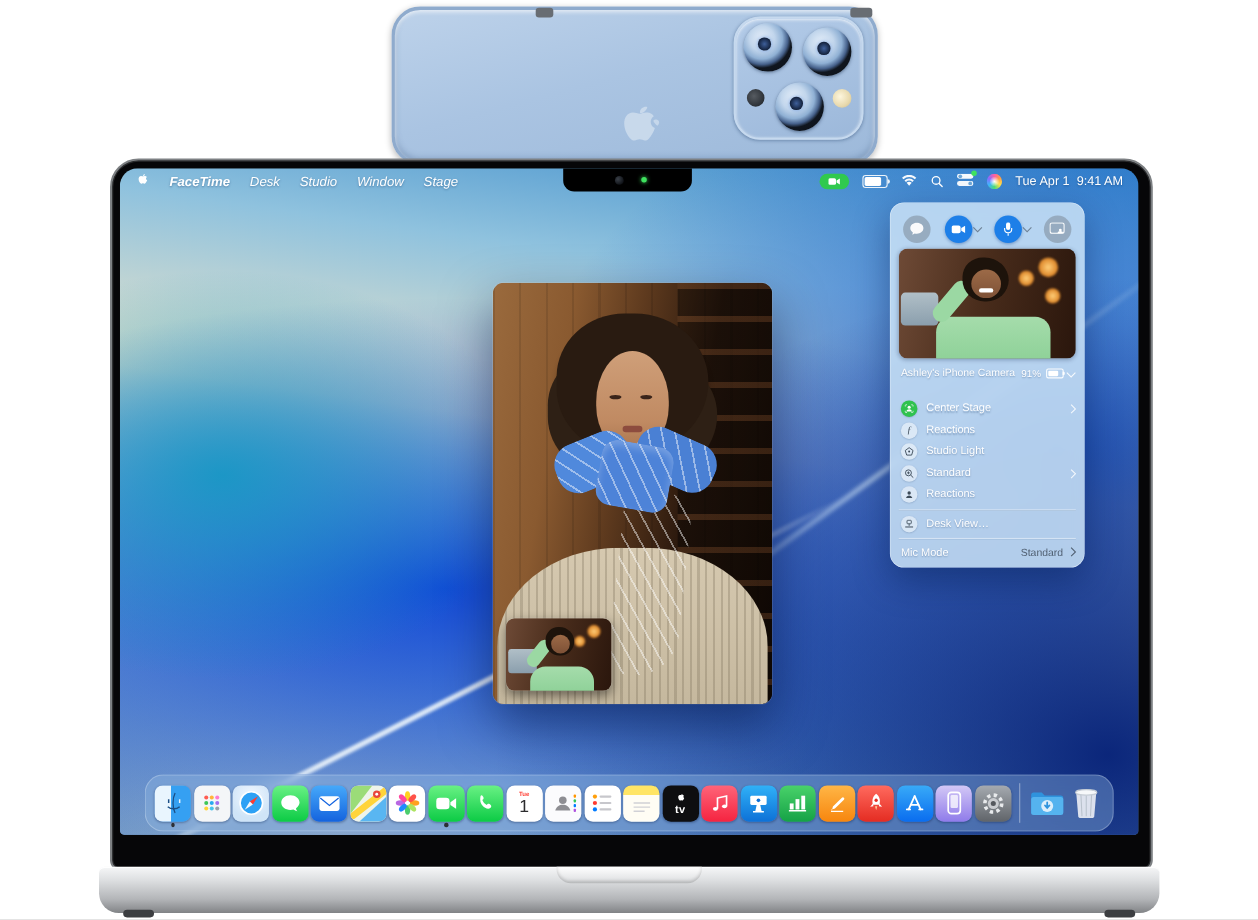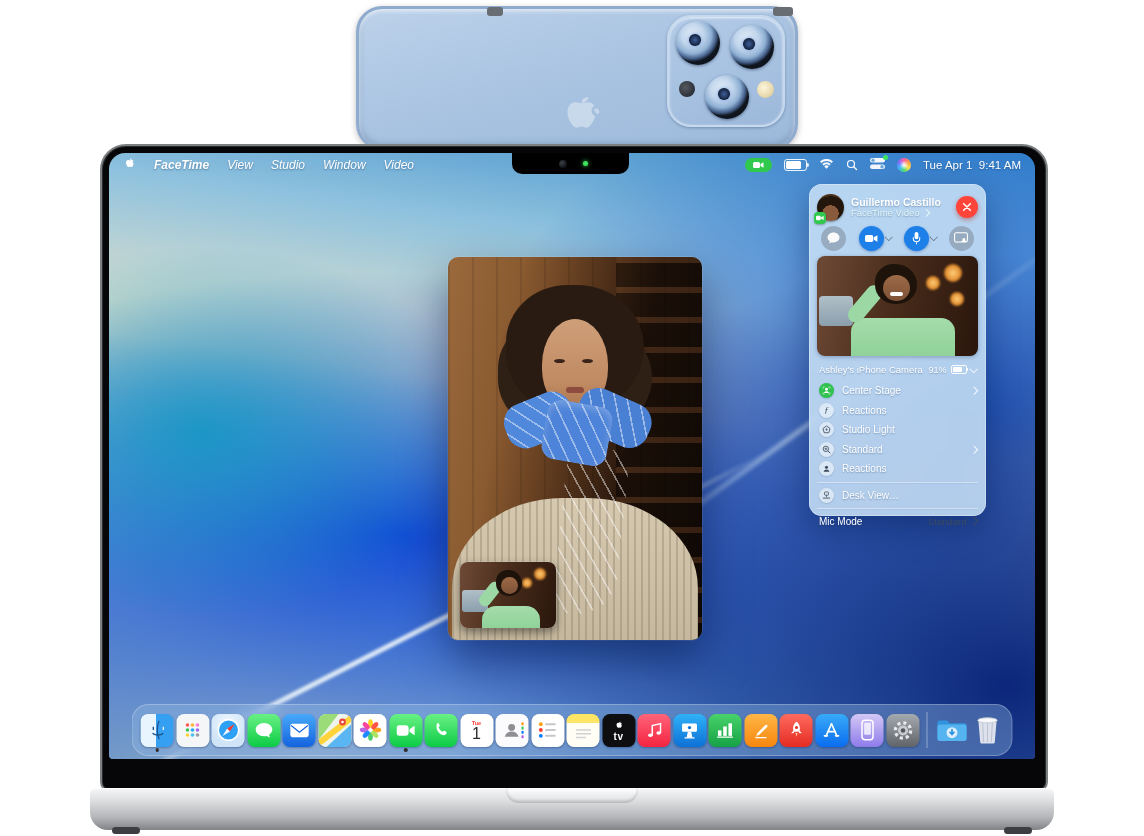--- a/index.html
+++ b/index.html
@@ -119,21 +119,21 @@
   .controls{display:flex;align-items:center;justify-content:space-between;height:32px;padding:0 4px;}
   .ctl{display:flex;align-items:center;gap:2px;}
   .ctl-btn{width:25px;height:25px;border-radius:50%;display:flex;align-items:center;justify-content:center;}
   .ctl-gray{background:rgba(125,138,152,.55);}
   .ctl-blue{background:#1d7fe8;box-shadow:0 1px 3px rgba(10,60,140,.4);}
   .chev{display:inline-block;width:4.5px;height:4.5px;border-right:1.4px solid rgba(255,255,255,.95);border-bottom:1.4px solid rgba(255,255,255,.95);}
   .chev-down{transform:rotate(45deg);margin-top:-2px;}
   .chev-right{transform:rotate(-45deg);}
   .chev-dim{border-color:rgba(70,85,100,.65);}
   .preview{position:relative;height:100px;border-radius:8px;overflow:hidden;margin:2px 0 6px 0;box-shadow:0 1px 4px rgba(0,20,60,.3);}
-  .src-row{display:flex;align-items:center;justify-content:space-between;height:15px;padding:0 2px;margin-bottom:4px;}
+  .src-row{display:flex;align-items:center;justify-content:space-between;height:15px;padding:0 2px;margin-bottom:15px;}
   .src-label{font-size:9.5px;}
   .src-right{display:flex;align-items:center;gap:4px;font-size:9px;}
   .mini-batt{position:relative;width:14px;height:7px;border:1px solid rgba(255,255,255,.95);border-radius:2px;}
   .mini-batt::before{content:"";position:absolute;left:1px;top:1px;bottom:1px;width:9px;background:#fff;border-radius:1px;}
   .mini-batt::after{content:"";position:absolute;right:-2.5px;top:2px;width:1.8px;height:3px;background:rgba(255,255,255,.95);border-radius:0 1px 1px 0;}
   .fx-row{display:flex;align-items:center;gap:8px;height:19.5px;padding:0 2px;}
   .fx-icon{width:15px;height:15px;border-radius:50%;background:rgba(255,255,255,.5);display:flex;align-items:center;justify-content:center;
     color:#3d4b59;font-size:9px;flex:0 0 auto;box-shadow:0 .5px 1.5px rgba(0,30,70,.25);text-shadow:none;}
   .fx-icon.active{background:#2fc24f;color:#fff;}
   .fx-label{flex:1;font-size:10px;}
@@ -203,24 +203,24 @@
       <div class="wp-line"></div>
       <div class="wp-line2"></div>
     </div>
 
     <div class="menubar">
       <div class="mb-left">
         <svg width="13" height="15" viewBox="0 0 24 28">
           <path fill="#fff" d="M16.4 2.8c-.2 1.6-1.9 3-3.4 2.9-.3-1.6 1.2-3.2 3.4-2.9zM12.9 6c1 0 2.1-.7 3.5-.5 1.2.1 2.3.6 3.1 1.7-1.9 1.2-2.2 4.4.5 5.6-.6 1.8-1.6 3.8-3 5.2-.9.9-2 .9-2.9.4-.9-.4-1.7-.4-2.6 0-1 .5-2 .5-2.9-.4C5.8 15.4 4.4 10 6.4 7.2c.8-1.1 2-1.7 3.2-1.7 1.1 0 2.2.5 3.3.5z"></path>
         </svg>
         <span class="mb-item app-name">FaceTime</span>
-        <span class="mb-item">View</span>
+        <span class="mb-item">Desk</span>
         <span class="mb-item">Studio</span>
         <span class="mb-item">Window</span>
-        <span class="mb-item">Video</span>
+        <span class="mb-item">Stage</span>
       </div>
       <div class="mb-right">
         <span class="cam-pill">
           <svg width="11" height="8" viewBox="0 0 22 14">
               <rect x="0" y="1" width="14" height="12" rx="3" fill="#fff"></rect>
               <path d="M15 5l6-3.5v11L15 9z" fill="#fff"></path>
             </svg>
         </span>
         <span class="batt"></span>
         <svg width="15" height="11" viewBox="0 0 30 22">
@@ -273,42 +273,20 @@
           <div class="bokeh" style="right:24px;top:16px;width:10px;height:10px;"></div>
           <div class="g-shirt" style="left:22px;bottom:-4px;width:58px;height:26px;"></div>
           <div class="g-arm" style="left:24px;top:18px;width:12px;height:28px;transform:rotate(38deg);"></div>
           <div class="g-head" style="left:36px;top:8px;width:26px;height:26px;"></div>
           <div class="g-face" style="left:41px;top:15px;width:17px;height:17px;"></div>
         </div>
       </div>
     </div>
 
     <div class="panel">
-      <div class="panel-header">
-        <div class="avatar">
-          <span class="avatar-badge">
-            <svg width="8" height="6" viewBox="0 0 22 14">
-                <rect x="0" y="1" width="13" height="12" rx="3" fill="#fff"></rect>
-                <path d="M14 5l7-3.5v11L14 9z" fill="#fff"></path>
-              </svg>
-          </span>
-        </div>
-        <div class="caller">
-          <div class="caller-name">Guillermo Castillo</div>
-          <div class="caller-sub">
-            <span>FaceTime Video</span>
-              <span class="chev chev-right" style="border-color:#e4f5f8;"></span>
-          </div>
-        </div>
-        <div class="end-call">
-          <svg width="10" height="10" viewBox="0 0 12 12">
-              <path d="M2 2l8 8M10 2l-8 8" stroke="#fff" stroke-width="1.8" stroke-linecap="round"></path>
-            </svg>
-        </div>
-      </div>
 
       <div class="controls">
         <span class="ctl">
             <span class="ctl-btn ctl-gray">
           <svg width="13" height="12" viewBox="0 0 24 22">
                 <path d="M12 1C5.9 1 1 5 1 10c0 2.9 1.7 5.4 4.3 7 0 1.4-.6 2.8-1.7 3.7 1.9-.2 3.6-1 4.8-2 1.1.3 2.3.5 3.6.5 6.1 0 11-4 11-9.1S18.1 1 12 1z" fill="#fff" opacity=".95"></path>
               </svg>
         </span>
           </span>
         <span class="ctl">

